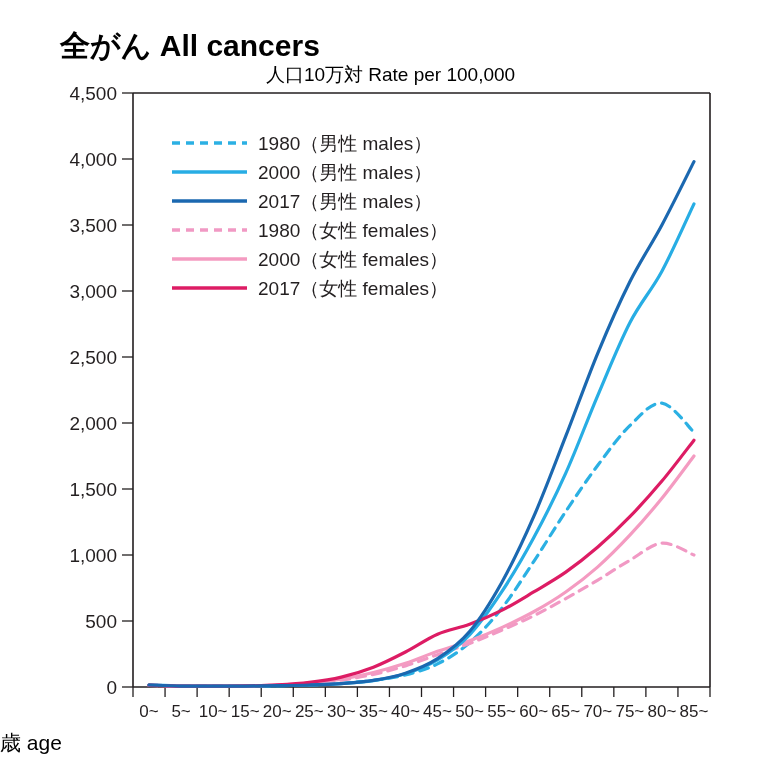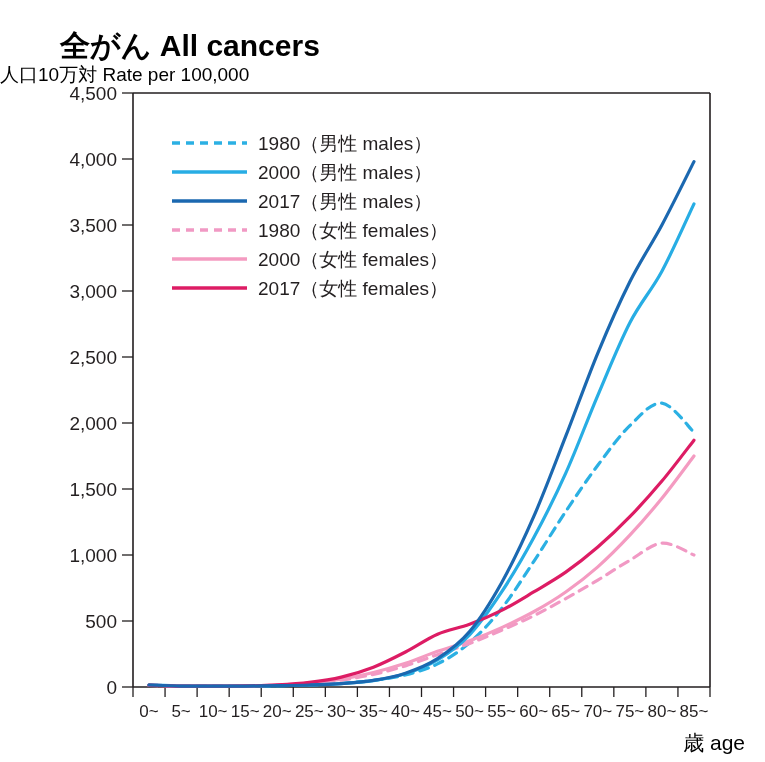--- a/index.html
+++ b/index.html
@@ -12,38 +12,39 @@
     position:relative;
   }
   #chart-title{
     position:absolute;left:60px;top:14px;
     font-size:30px;font-weight:bold;letter-spacing:0px;
     white-space:nowrap;
     margin-top:12px;
   }
   #chart-subtitle{
     position:absolute;left:0;top:62px;width:733px;
-    text-align:left;
+    text-align:center;
     font-size:19px;font-weight:400;
     white-space:nowrap;
+    padding-left:24px;
   }
   #plot-wrap{
     position:absolute;left:0;top:0;width:765px;height:762px;
   }
   svg{display:block;}
   .axis-line{stroke:#231f20;stroke-width:1.6;fill:none;}
   .tick-line{stroke:#231f20;stroke-width:1.3;}
   .ytick-label{font-size:19px;fill:#231f20;text-anchor:end;font-family:"Liberation Sans","DejaVu Sans",sans-serif;}
   .xtick-label{font-size:17px;fill:#231f20;text-anchor:middle;font-family:"Liberation Sans","DejaVu Sans",sans-serif;}
   .series-path{fill:none;stroke-width:3.2;stroke-linecap:round;stroke-linejoin:round;}
   .legend-label{font-size:19px;fill:#231f20;font-family:"Liberation Sans","DejaVu Sans",sans-serif;}
   .legend-swatch{stroke-width:3.4;stroke-linecap:butt;}
   #xaxis-title{
     position:absolute;left:0;top:729px;width:745px;
-    text-align:right;font-size:21px;white-space:nowrap;
+    text-align:left;font-size:21px;white-space:nowrap;
   }
 </style>
 </head>
 <body>
 
 <div id="chart-title">全がん All cancers</div>
 <div id="chart-subtitle">人口10万対  Rate per 100,000</div>
 
 <div id="plot-wrap">
   <svg id="chart-svg" width="765" height="762">

